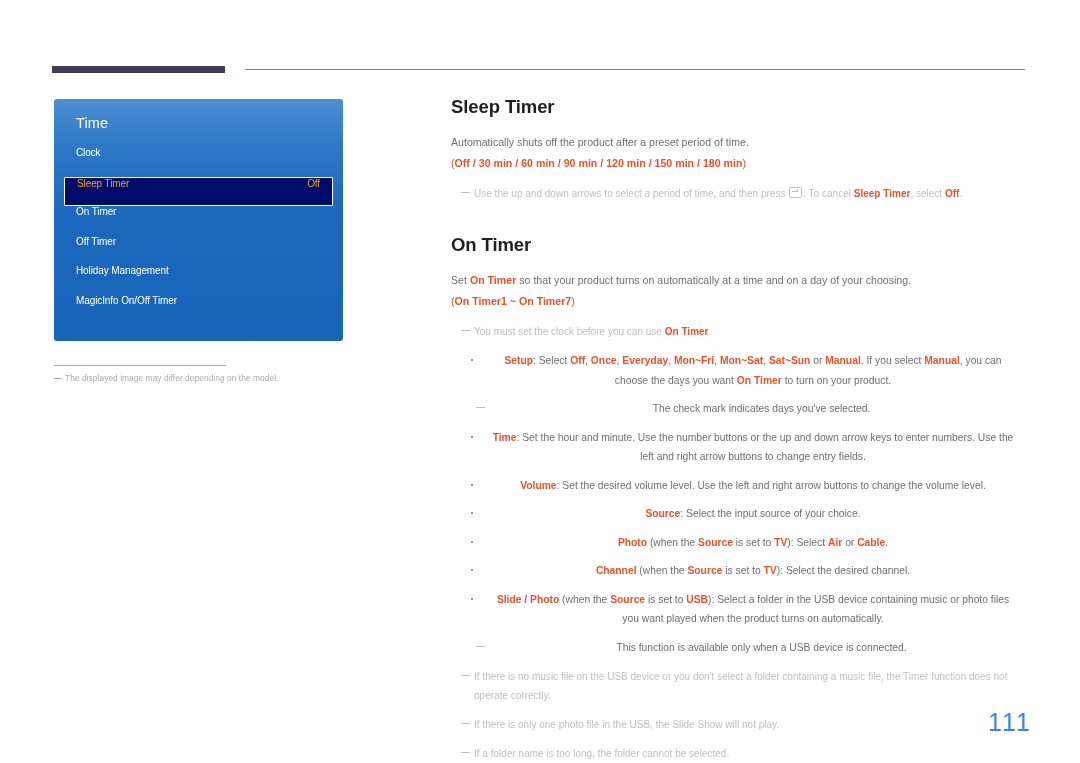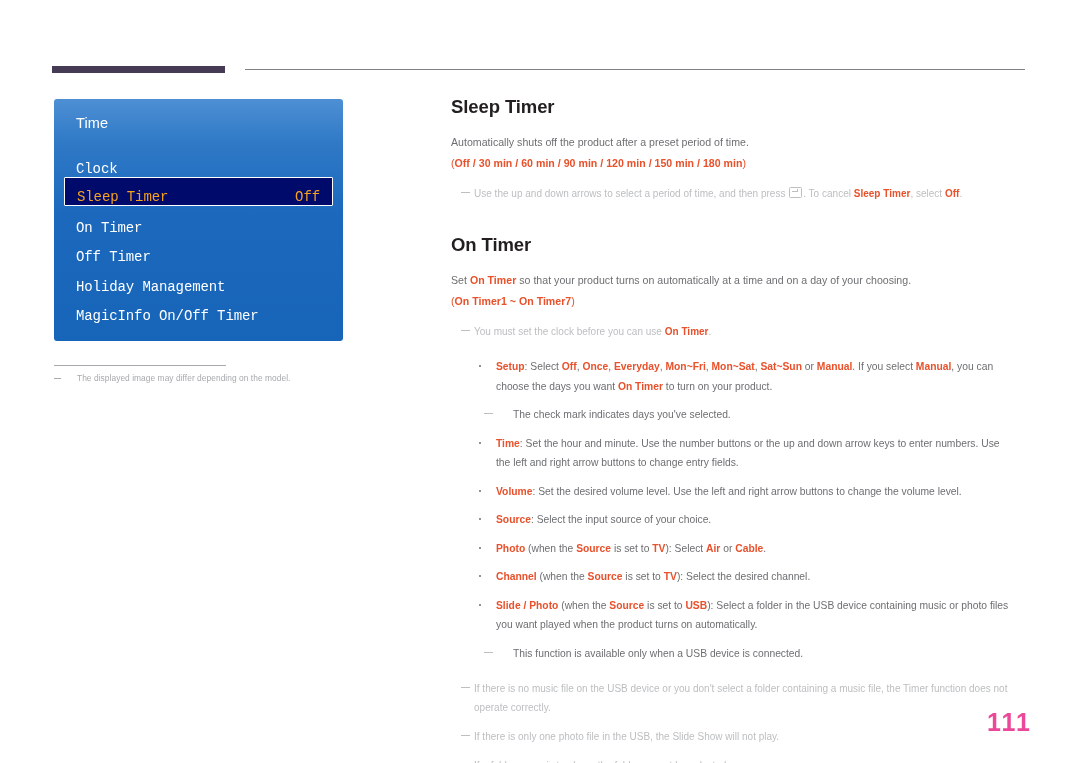--- a/index.html
+++ b/index.html
@@ -64,27 +64,26 @@
   }
   .osd-list {
     position: absolute;
     left: 0;
     top: 48px;
     width: 100%;
   }
   .osd-item {
     height: 29.5px;
     display: flex;
-    align-items: flex-end;
+    align-items: flex-start;
     padding: 0 22px 0 22px;
     box-sizing: border-box;
-    font-size: 14px;
+    font-size: 10px;
     color: #ffffff;
     letter-spacing: -0.1px;
-    font-family: Liberation Mono, monospace;
   }
   .osd-item .label { flex: 1 1 auto; }
   .osd-item .value { flex: 0 0 auto; }
   .osd-item.selected {
     background: #000a6b;
     border: 1.6px solid #ffffff;
     color: #f5a11e;
     margin: 0 10px;
     padding: 0 12px;
     width: 269px;
@@ -102,21 +101,21 @@
   }
   .left-note {
     position: absolute;
     left: 54px;
     top: 373px;
     width: 320px;
     font-size: 8.4px;
     color: #a7a9ac;
     letter-spacing: 0.05px;
     display: flex;
-    gap: 16px;
+    gap: 4px;
   }
   .left-note .dash {
     display: inline-block;
     width: 7px;
     height: 1px;
     background: #a7a9ac;
     margin-top: 5px;
     flex: 0 0 auto;
   }
 
@@ -158,21 +157,21 @@
   .note .dash {
     position: absolute;
     left: 0;
     top: 8px;
     width: 9px;
     height: 1.4px;
     background: #bcbec0;
   }
   .note b.red { color: #e8512b; }
 
-  .bullets { margin: 16px; padding: 0; list-style: none; }
+  .bullets { margin: 8px; padding: 0; list-style: none; text-align: center; }
   .bullets > li {
     position: relative;
     padding-left: 29px;
     font-size: 10.3px;
     line-height: 19.5px;
     color: #6d6e71;
     margin-bottom: 9px;
   }
   .bullets > li > .dot {
     position: absolute;
@@ -230,23 +229,23 @@
     width: 1.2px;
     height: 3px;
     background: #bcbec0;
   }
 
   .page-num {
     position: absolute;
     right: 48px;
     bottom: 26px;
     font-size: 25px;
-    color: #ec4899;
+    color: #3b82f6;
     letter-spacing: 2px;
-    font-weight: 700;
+    font-weight: 400;
   }
 </style>
 </head>
 <body>
 
 <div class="page">
 
   <div class="top-bar"></div>
   <div class="top-rule"></div>
 

